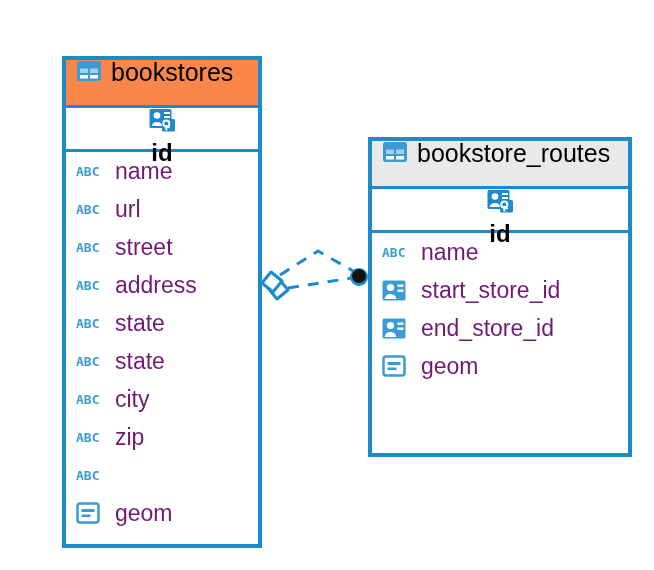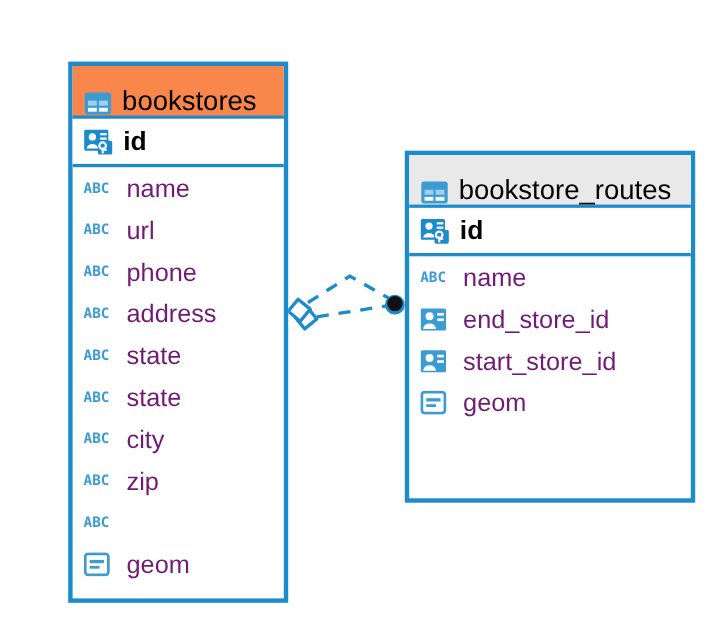--- a/index.html
+++ b/index.html
@@ -22,21 +22,21 @@
   
   .entity {
     position: absolute;
     box-sizing: border-box;
     border: 4px solid #1b8bcc;
     background: #ffffff;
   }
   .entity-header {
     box-sizing: border-box;
     display: flex;
-    align-items: flex-end;
+    align-items: flex-start;
     gap: 9px;
     padding: 0 10px;
     height: 48px;
     border-bottom: 3px solid #1b8bcc;
   }
   .hdr-orange { background: #f9864a; }
   .hdr-gray   { background: #e9e9e9; }
 
   .entity-title {
     font-size: 25px;
@@ -47,20 +47,21 @@
 
   .pk-row {
     box-sizing: border-box;
     display: flex;
     align-items: center;
     gap: 9px;
     padding: 0 10px;
     height: 44px;
     border-bottom: 3px solid #1b8bcc;
     background: #ffffff;
+    flex-direction: column;
   }
   .pk-label {
     font-size: 24px;
     font-weight: bold;
     color: #000000;
     line-height: 1;
   }
 
   .field-list {
     padding: 0 0 6px 0;
@@ -172,21 +173,21 @@
         <span class="field-label">name</span>
       </div>
 
       <div class="field-row">
         <span class="abc-icon">ABC</span>
         <span class="field-label">url</span>
       </div>
 
       <div class="field-row">
         <span class="abc-icon">ABC</span>
-        <span class="field-label">phone</span>
+        <span class="field-label">street</span>
       </div>
 
       <div class="field-row">
         <span class="abc-icon">ABC</span>
         <span class="field-label">address</span>
       </div>
 
       <div class="field-row">
         <span class="abc-icon">ABC</span>
         <span class="field-label">state</span>
@@ -269,34 +270,34 @@
       <div class="field-row">
         <span class="icon" style="width:30px">
           <svg width="24" height="21" viewBox="0 0 24 21">
             <rect x="0.5" y="0.5" width="23" height="20" rx="1.5" fill="#3d9bd4"></rect>
             <circle cx="8.5" cy="7.5" r="3.6" fill="#ffffff"></circle>
             <path d="M 2.6 19 A 6 6 0 0 1 14.4 19 Z" fill="#ffffff"></path>
             <rect x="15.5" y="4.5" width="6" height="2.4" fill="#ffffff"></rect>
             <rect x="15.5" y="9.5" width="6" height="2.4" fill="#ffffff"></rect>
           </svg>
         </span>
-        <span class="field-label">end_store_id</span>
+        <span class="field-label">start_store_id</span>
       </div>
 
       <div class="field-row">
         <span class="icon" style="width:30px">
           <svg width="24" height="21" viewBox="0 0 24 21">
             <rect x="0.5" y="0.5" width="23" height="20" rx="1.5" fill="#3d9bd4"></rect>
             <circle cx="8.5" cy="7.5" r="3.6" fill="#ffffff"></circle>
             <path d="M 2.6 19 A 6 6 0 0 1 14.4 19 Z" fill="#ffffff"></path>
             <rect x="15.5" y="4.5" width="6" height="2.4" fill="#ffffff"></rect>
             <rect x="15.5" y="9.5" width="6" height="2.4" fill="#ffffff"></rect>
           </svg>
         </span>
-        <span class="field-label">start_store_id</span>
+        <span class="field-label">end_store_id</span>
       </div>
 
       <div class="field-row">
         <span class="icon" style="width:30px">
           <svg width="24" height="22" viewBox="0 0 24 22">
             <rect x="1.5" y="1.5" width="21" height="19" rx="2.5" fill="#ffffff" stroke="#3d9bd4" stroke-width="2.5"></rect>
             <rect x="5.5" y="7" width="13" height="3" fill="#3d9bd4"></rect>
             <rect x="5.5" y="12.5" width="9" height="2.5" fill="#3d9bd4"></rect>
           </svg>
         </span>

